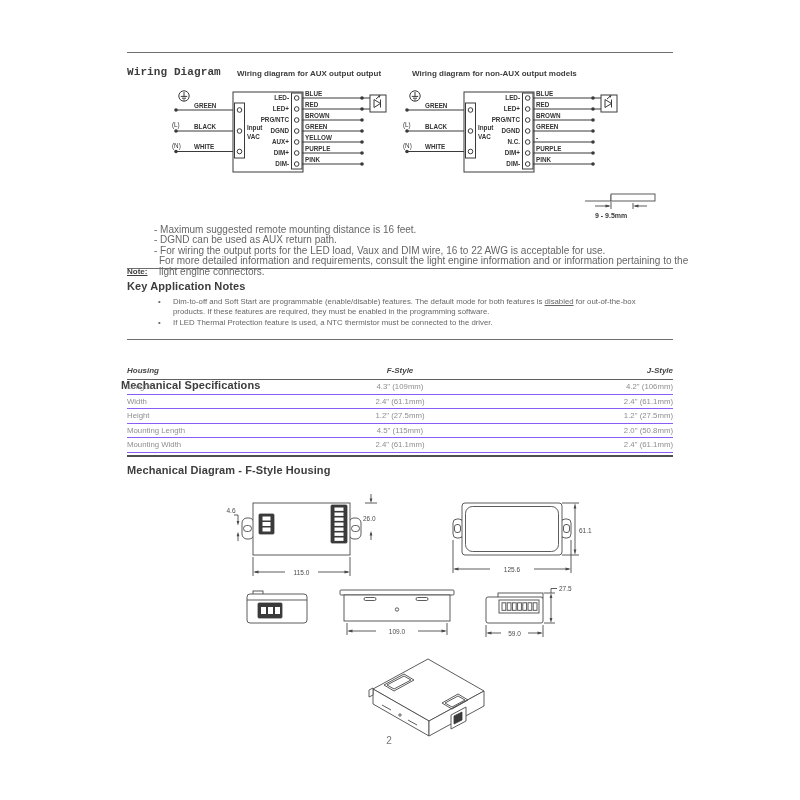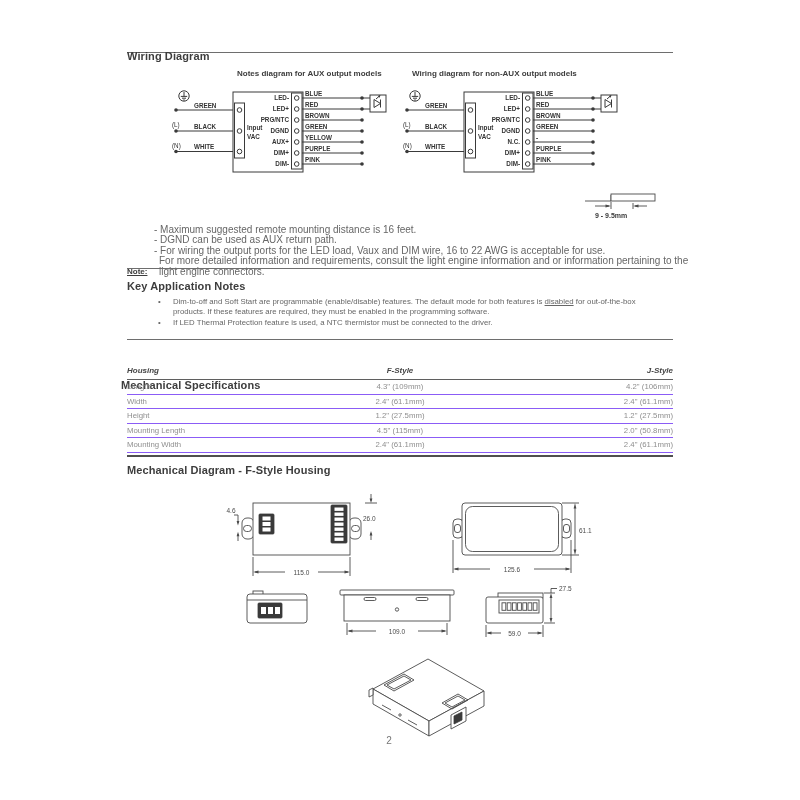--- a/index.html
+++ b/index.html
@@ -42,22 +42,22 @@
   text.dim{font:6.5px "Liberation Sans", sans-serif;fill:#4a4a4a;}
   text.dimb{font:bold 7px "Liberation Sans", sans-serif;fill:#3a3a3a;}
 </style>
 </head>
 <body>
 
 <div class="page">
 
   <div class="rule" style="top:52px;"></div>
 
-  <div class="h1" style="left:127px;top:50px;">Wiring Diagram</div>
-  <div class="sub" style="left:237px;top:69px;">Notes diagram for AUX output models</div>
+  <div class="h1" style="left:127px;top:66px;font-family:Liberation Mono, monospace;">Wiring Diagram</div>
+  <div class="sub" style="left:237px;top:69px;">Wiring diagram for AUX output output</div>
   <div class="sub" style="left:412px;top:69px;">Wiring diagram for non-AUX output models</div>
 
   <svg class="abs" style="left:172px;top:83px;" width="216" height="98" viewBox="0 0 216 98">
     <g>
       <circle class="st" cx="12" cy="13" r="5.2"></circle>
       <line class="st" x1="12" y1="9" x2="12" y2="13.4"></line>
       <line class="st" x1="8.8" y1="13.4" x2="15.2" y2="13.4"></line>
       <line class="st" x1="10" y1="15.2" x2="14" y2="15.2"></line>
       <line class="st" x1="11.2" y1="17" x2="12.8" y2="17"></line>
     </g>

